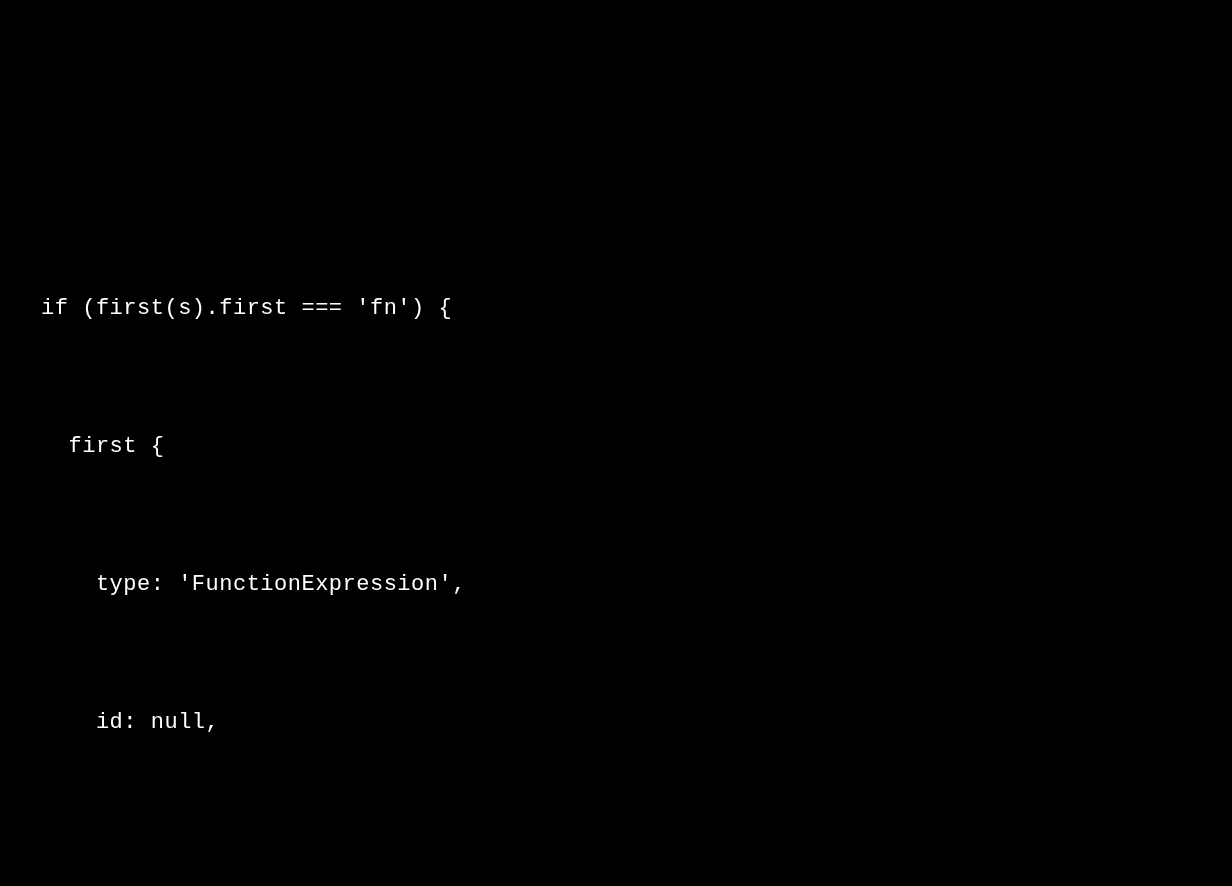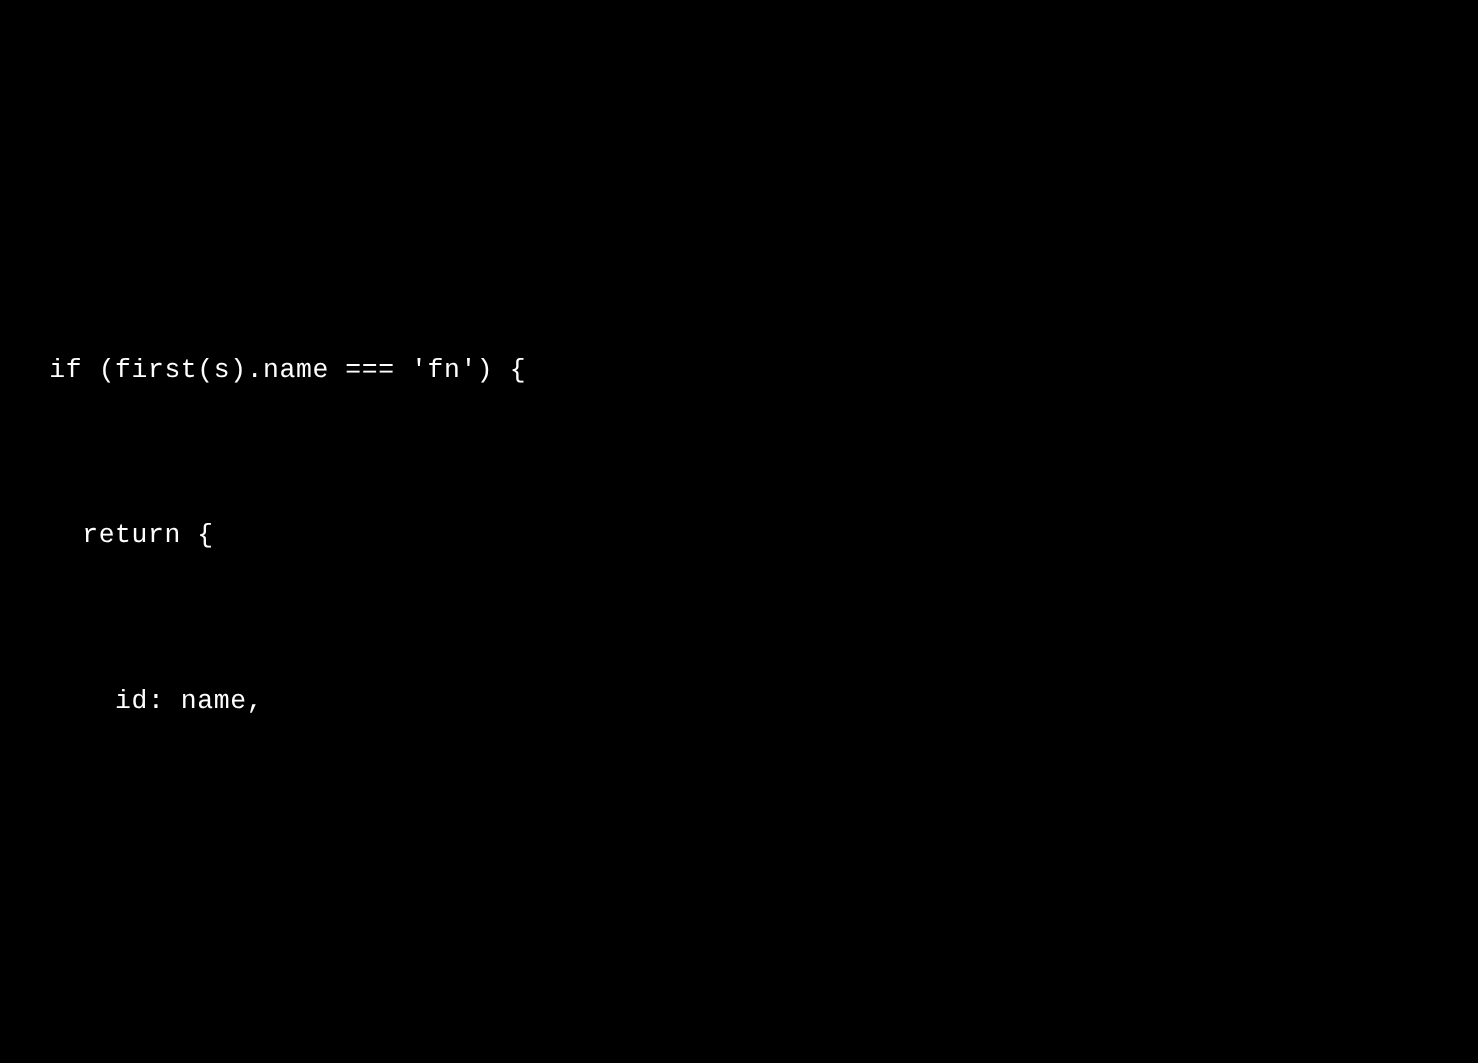--- a/index.html
+++ b/index.html
@@ -27,23 +27,24 @@
       display: block;
       white-space: pre;
     }
   </style>
 </head>
 <body>
 
 
 
 <div class="code-container">
-  <span class="line">   if (first(s).name === 'fn') {</span>
-  <span class="line">     return {</span>
-  <span class="line">       id: name,</span>
+  <span class="line">   if (first(s).first === 'fn') {</span>
+  <span class="line">     first {</span>
+  <span class="line">       type: 'FunctionExpression',</span>
+  <span class="line">       id: null,</span>
   
   
   
   
   
   
   <span class="line"></span>
   
   
   

